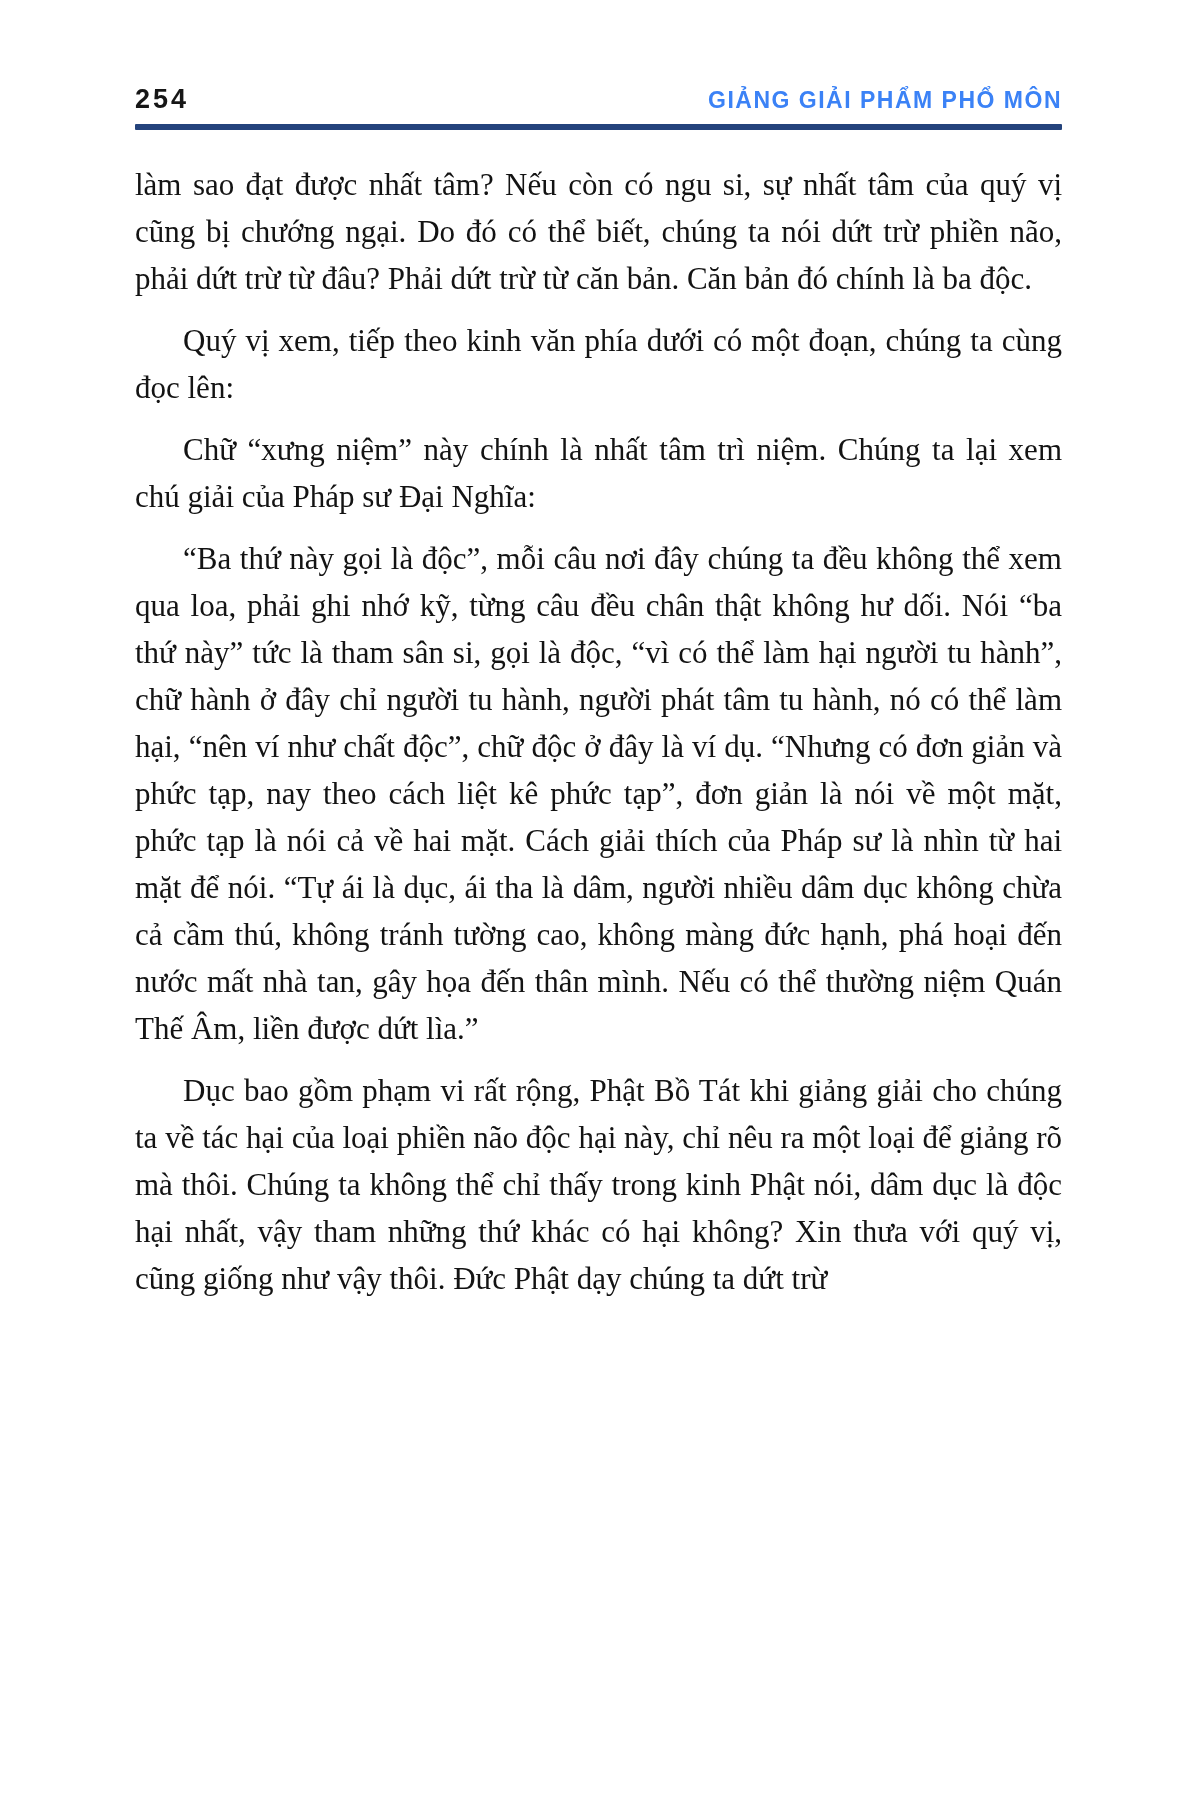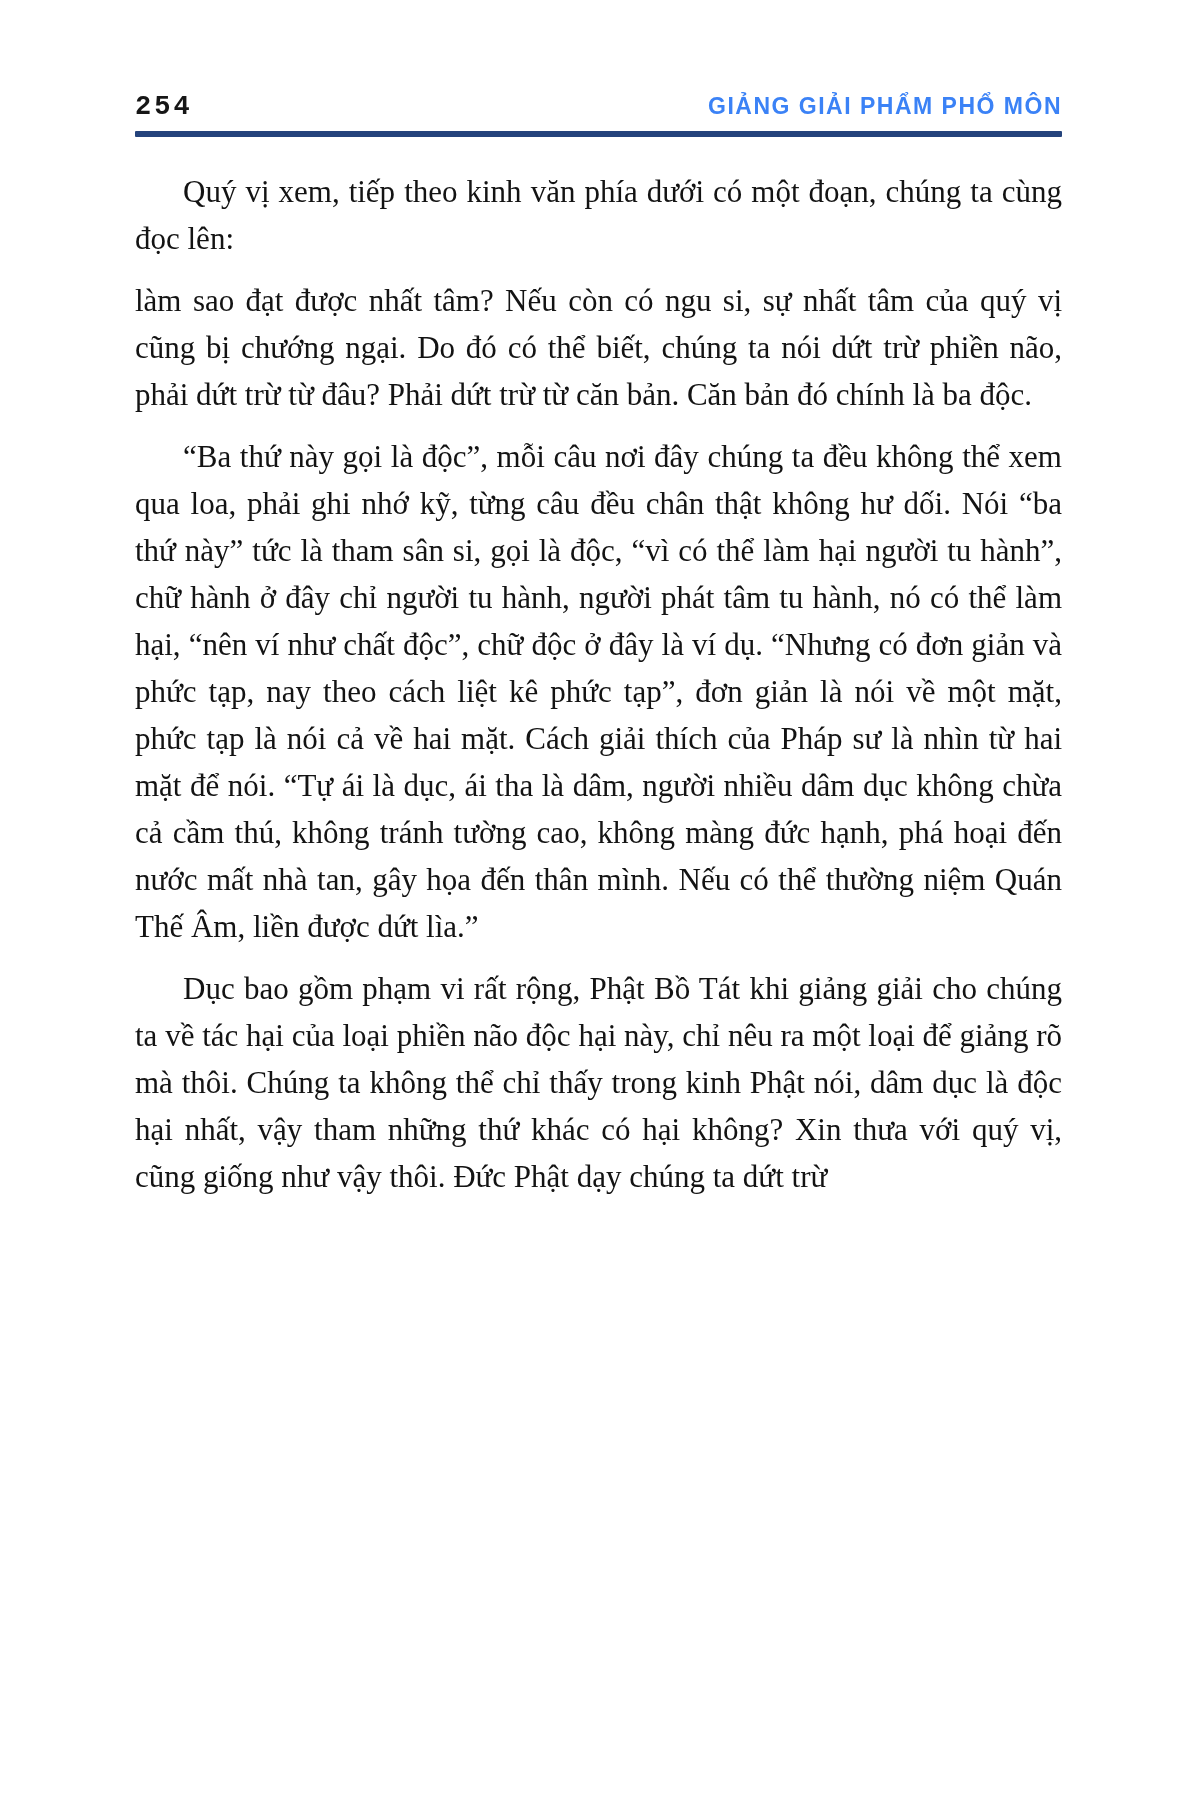--- a/index.html
+++ b/index.html
@@ -17,26 +17,25 @@
     box-sizing: border-box;
     padding-top: 84px;
   }
   .page-header {
     display: flex;
     justify-content: space-between;
     align-items: baseline;
     margin: 0 138px 0 135px;
   }
   .page-number {
-    font-family: Liberation Mono, monospace;
+    font-family: Liberation Sans, sans-serif;
     font-weight: bold;
     font-size: 27px;
     letter-spacing: 3px;
     color: #161616;
-    margin-top: 8px;
   }
   .running-title {
     font-family: "Liberation Sans", sans-serif;
     font-weight: bold;
     font-size: 23px;
     letter-spacing: 1.5px;
   }
   .header-rule {
     height: 6px;
     margin: 9px 138px 0 135px;
@@ -60,18 +59,19 @@
 </head>
 <body>
 
 <div class="page">
   <header class="page-header">
     <span class="page-number">254</span>
     <span class="running-title" style="color: #3b82f6;">GIẢNG GIẢI PHẨM PHỔ MÔN</span>
   </header>
   <div class="header-rule" style="background: rgb(36, 67, 124);"></div>
   <main class="page-body" style="color: rgb(19, 19, 19);">
+      <p class="para">làm sao đạt được nhất tâm? Nếu còn có ngu si, sự nhất tâm của quý vị cũng bị chướng ngại. Do đó có thể biết, chúng ta nói dứt trừ phiền não, phải dứt trừ từ đâu? Phải dứt trừ từ căn bản. Căn bản đó chính là ba độc.</p>
       <p class="para indent">Quý vị xem, tiếp theo kinh văn phía dưới có một đoạn, chúng ta cùng đọc lên:</p>
-      <p class="para">làm sao đạt được nhất tâm? Nếu còn có ngu si, sự nhất tâm của quý vị cũng bị chướng ngại. Do đó có thể biết, chúng ta nói dứt trừ phiền não, phải dứt trừ từ đâu? Phải dứt trừ từ căn bản. Căn bản đó chính là ba độc.</p>
+      <p class="para indent">Chữ “xưng niệm” này chính là nhất tâm trì niệm. Chúng ta lại xem chú giải của Pháp sư Đại Nghĩa:</p>
       <p class="para indent">“Ba thứ này gọi là độc”, mỗi câu nơi đây chúng ta đều không thể xem qua loa, phải ghi nhớ kỹ, từng câu đều chân thật không hư dối. Nói “ba thứ này” tức là tham sân si, gọi là độc, “vì có thể làm hại người tu hành”, chữ hành ở đây chỉ người tu hành, người phát tâm tu hành, nó có thể làm hại, “nên ví như chất độc”, chữ độc ở đây là ví dụ. “Nhưng có đơn giản và phức tạp, nay theo cách liệt kê phức tạp”, đơn giản là nói về một mặt, phức tạp là nói cả về hai mặt. Cách giải thích của Pháp sư là nhìn từ hai mặt để nói. “Tự ái là dục, ái tha là dâm, người nhiều dâm dục không chừa cả cầm thú, không tránh tường cao, không màng đức hạnh, phá hoại đến nước mất nhà tan, gây họa đến thân mình. Nếu có thể thường niệm Quán Thế Âm, liền được dứt lìa.”</p>
       <p class="para indent">Dục bao gồm phạm vi rất rộng, Phật Bồ Tát khi giảng giải cho chúng ta về tác hại của loại phiền não độc hại này, chỉ nêu ra một loại để giảng rõ mà thôi. Chúng ta không thể chỉ thấy trong kinh Phật nói, dâm dục là độc hại nhất, vậy tham những thứ khác có hại không? Xin thưa với quý vị, cũng giống như vậy thôi. Đức Phật dạy chúng ta dứt trừ</p>
     </main>
 </div>
 
 </body></html>

